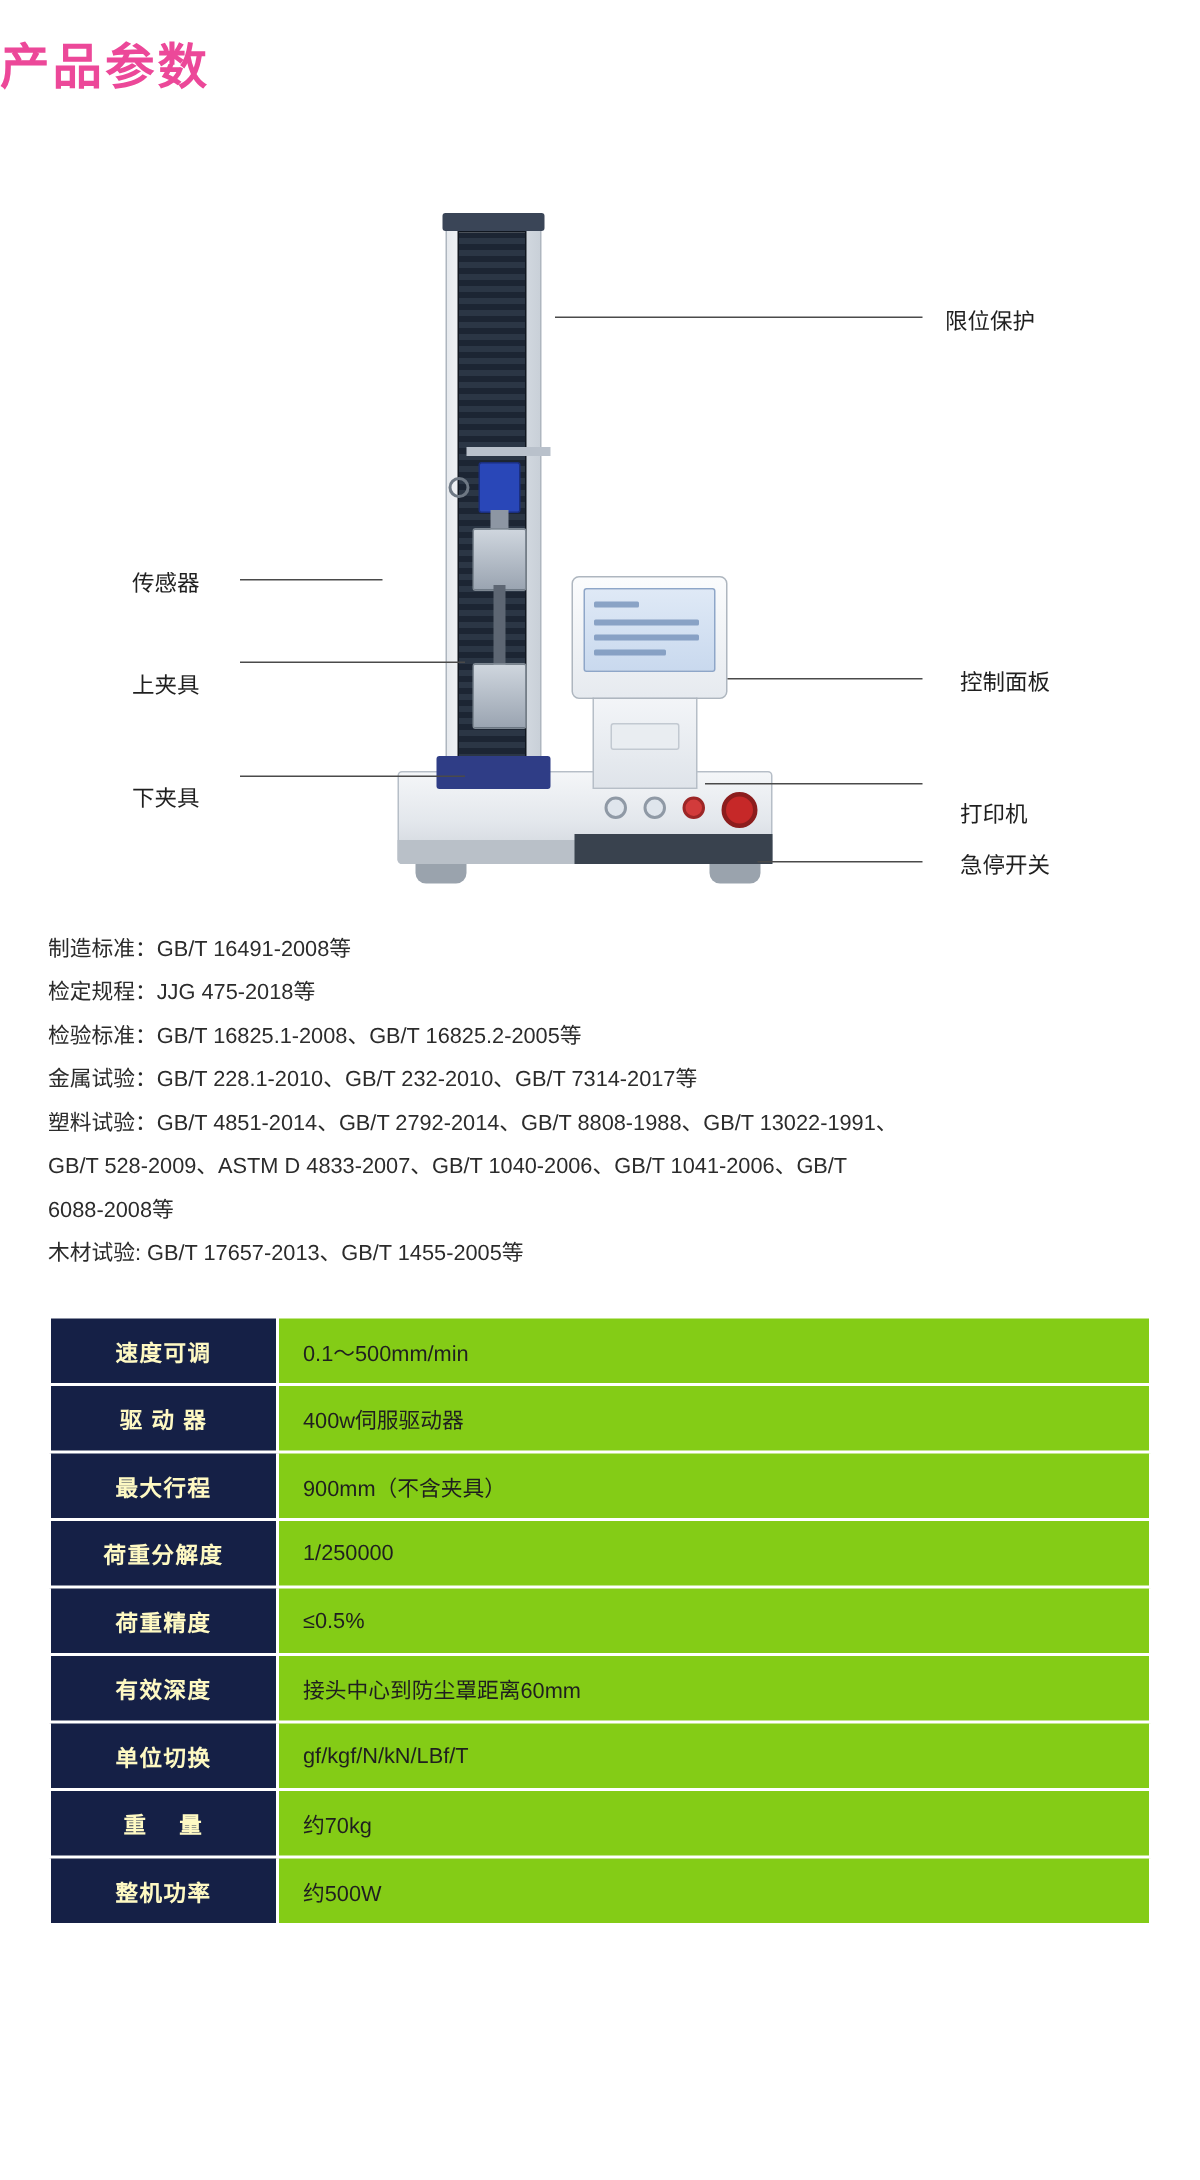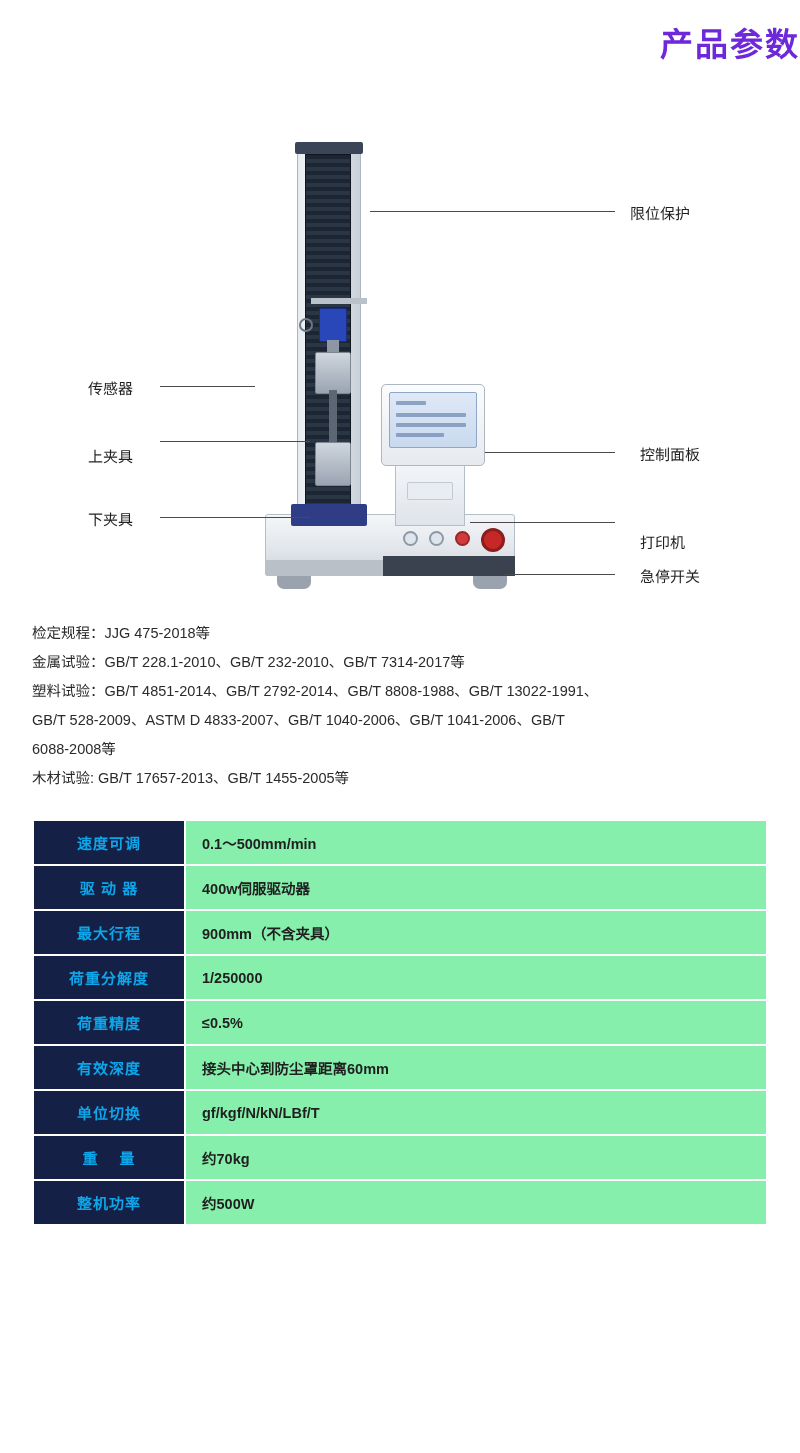--- a/index.html
+++ b/index.html
@@ -14,24 +14,24 @@
     position: relative;
     width: 800px;
     height: 1453px;
     margin: 0 auto;
     background: #ffffff;
     overflow: hidden;
   }
 
   
   .page-title {
-    text-align: right;
+    text-align: left;
     font-size: 33px;
     font-weight: bold;
-    color: #6d28d9;
+    color: #ec4899;
     letter-spacing: 2px;
     padding-top: 18px;
     margin: 0;
   }
 
   
   .diagram {
     position: relative;
     width: 800px;
     height: 545px;
@@ -163,34 +163,33 @@
   
   .spec-table {
     margin: 26px 32px 0 32px;
     border-collapse: collapse;
     width: 736px;
   }
   .spec-table tr { height: 45px; }
   .spec-table td.k {
     width: 152px;
     background: #152046;
-    color: #0ea5e9;
+    color: #fef9c3;
     font-size: 15px;
     font-weight: bold;
     text-align: center;
     border: 2px solid #ffffff;
     letter-spacing: 1px;
   }
   .spec-table td.v {
-    background: #86efac;
+    background: #84cc16;
     color: #1f1f1f;
     font-size: 14.5px;
     padding-left: 16px;
     border: 2px solid #ffffff;
-    font-weight: bold;
   }
 </style>
 </head>
 <body>
 
 <div class="page">
 
   <h1 class="page-title">产品参数</h1>
 
   <div class="diagram">
@@ -236,28 +235,30 @@
     <div class="leader" style="left:160px; top:312px; width:95px;"></div>
     <div class="leader" style="left:160px; top:367px; width:150px;"></div>
     <div class="leader" style="left:160px; top:443px; width:150px;"></div>
     <div class="leader" style="left:485px; top:378px; width:130px;"></div>
     <div class="leader" style="left:470px; top:448px; width:145px;"></div>
     <div class="leader" style="left:505px; top:500px; width:110px;"></div>
 
     <div class="callout-label" style="left:630px; top:128px;">限位保护</div>
     <div class="callout-label" style="left:88px; top:303px;">传感器</div>
     <div class="callout-label" style="left:88px; top:358px;margin-top:13px;">上夹具</div>
-    <div class="callout-label" style="left:88px; top:434px;">下夹具</div>
+    <div class="callout-label" style="left:88px; top:446px;">下夹具</div>
     <div class="callout-label" style="left:640px; top:369px;">控制面板</div>
     <div class="callout-label" style="left:640px; top:457px;">打印机</div>
     <div class="callout-label" style="left:640px; top:491px;">急停开关</div>
   </div>
 
   <div class="std-section">
+    <p class="std-line">制造标准：GB/T 16491-2008等</p>
     <p class="std-line">检定规程：JJG 475-2018等</p>
+    <p class="std-line">检验标准：GB/T 16825.1-2008、GB/T 16825.2-2005等</p>
     <p class="std-line">金属试验：GB/T 228.1-2010、GB/T 232-2010、GB/T 7314-2017等</p>
     <p class="std-line">塑料试验：GB/T 4851-2014、GB/T 2792-2014、GB/T 8808-1988、GB/T 13022-1991、</p>
     <p class="std-line">GB/T 528-2009、ASTM D 4833-2007、GB/T 1040-2006、GB/T 1041-2006、GB/T</p>
     <p class="std-line">6088-2008等</p>
     <p class="std-line">木材试验: GB/T 17657-2013、GB/T 1455-2005等</p>
   </div>
 
   <table class="spec-table">
     <tbody>
       <tr>

